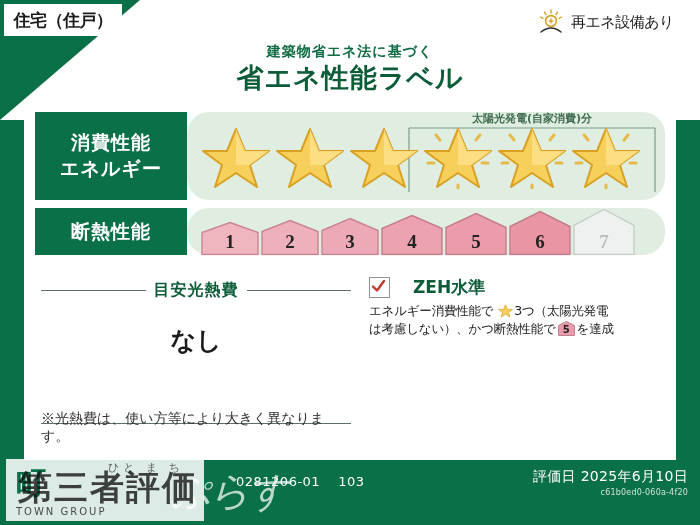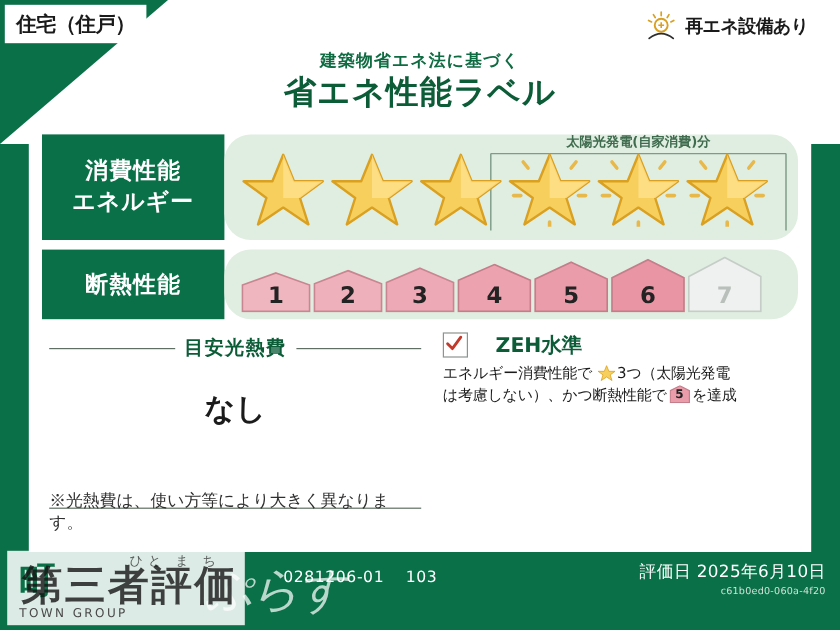--- a/index.html
+++ b/index.html
@@ -29,21 +29,21 @@
     position:absolute;right:5px;top:5px;
     height:34px;width:165px;
     background:#ffffff;
     display:flex;align-items:center;
     gap:6px;padding-left:7px;
     box-sizing:border-box;
     z-index:6;
   }
   .re-badge .sun-ico{width:28px;height:26px;flex:0 0 auto;}
   .re-badge .re-text{
-    font-size:15px;font-weight:bold;color:#1a1a1a;letter-spacing:-0.5px;
+    font-size:15px;font-weight:normal;color:#1a1a1a;letter-spacing:-0.5px;
   }
   
   .wedge{
     position:absolute;left:0;top:0;width:700px;height:120px;
     z-index:1;
   }
   
   .title-wrap{
     position:absolute;left:0;top:44px;width:700px;
     text-align:center;z-index:5;
@@ -63,21 +63,21 @@
     background:#ffffff;
     z-index:4;
     box-sizing:border-box;
   }
   
   .perf-row{
     position:absolute;left:11px;
     display:flex;align-items:stretch;
   }
   .perf-row.energy{top:12px;width:630px;height:88px;}
-  .perf-row.insul{top:108px;width:630px;height:58px;}
+  .perf-row.insul{top:108px;width:630px;height:47px;font-family:Liberation Serif, serif;}
   .perf-label{
     background:#0a7048;color:#fff;
     display:flex;flex-direction:column;align-items:center;justify-content:center;
     font-weight:bold;letter-spacing:1px;
     flex:0 0 auto;
   }
   .perf-row.energy .perf-label{width:152px;font-size:19px;line-height:1.35;}
   .perf-row.insul  .perf-label{width:152px;font-size:19px;}
   .perf-value{
     flex:1 1 auto;background:#dfeee0;

